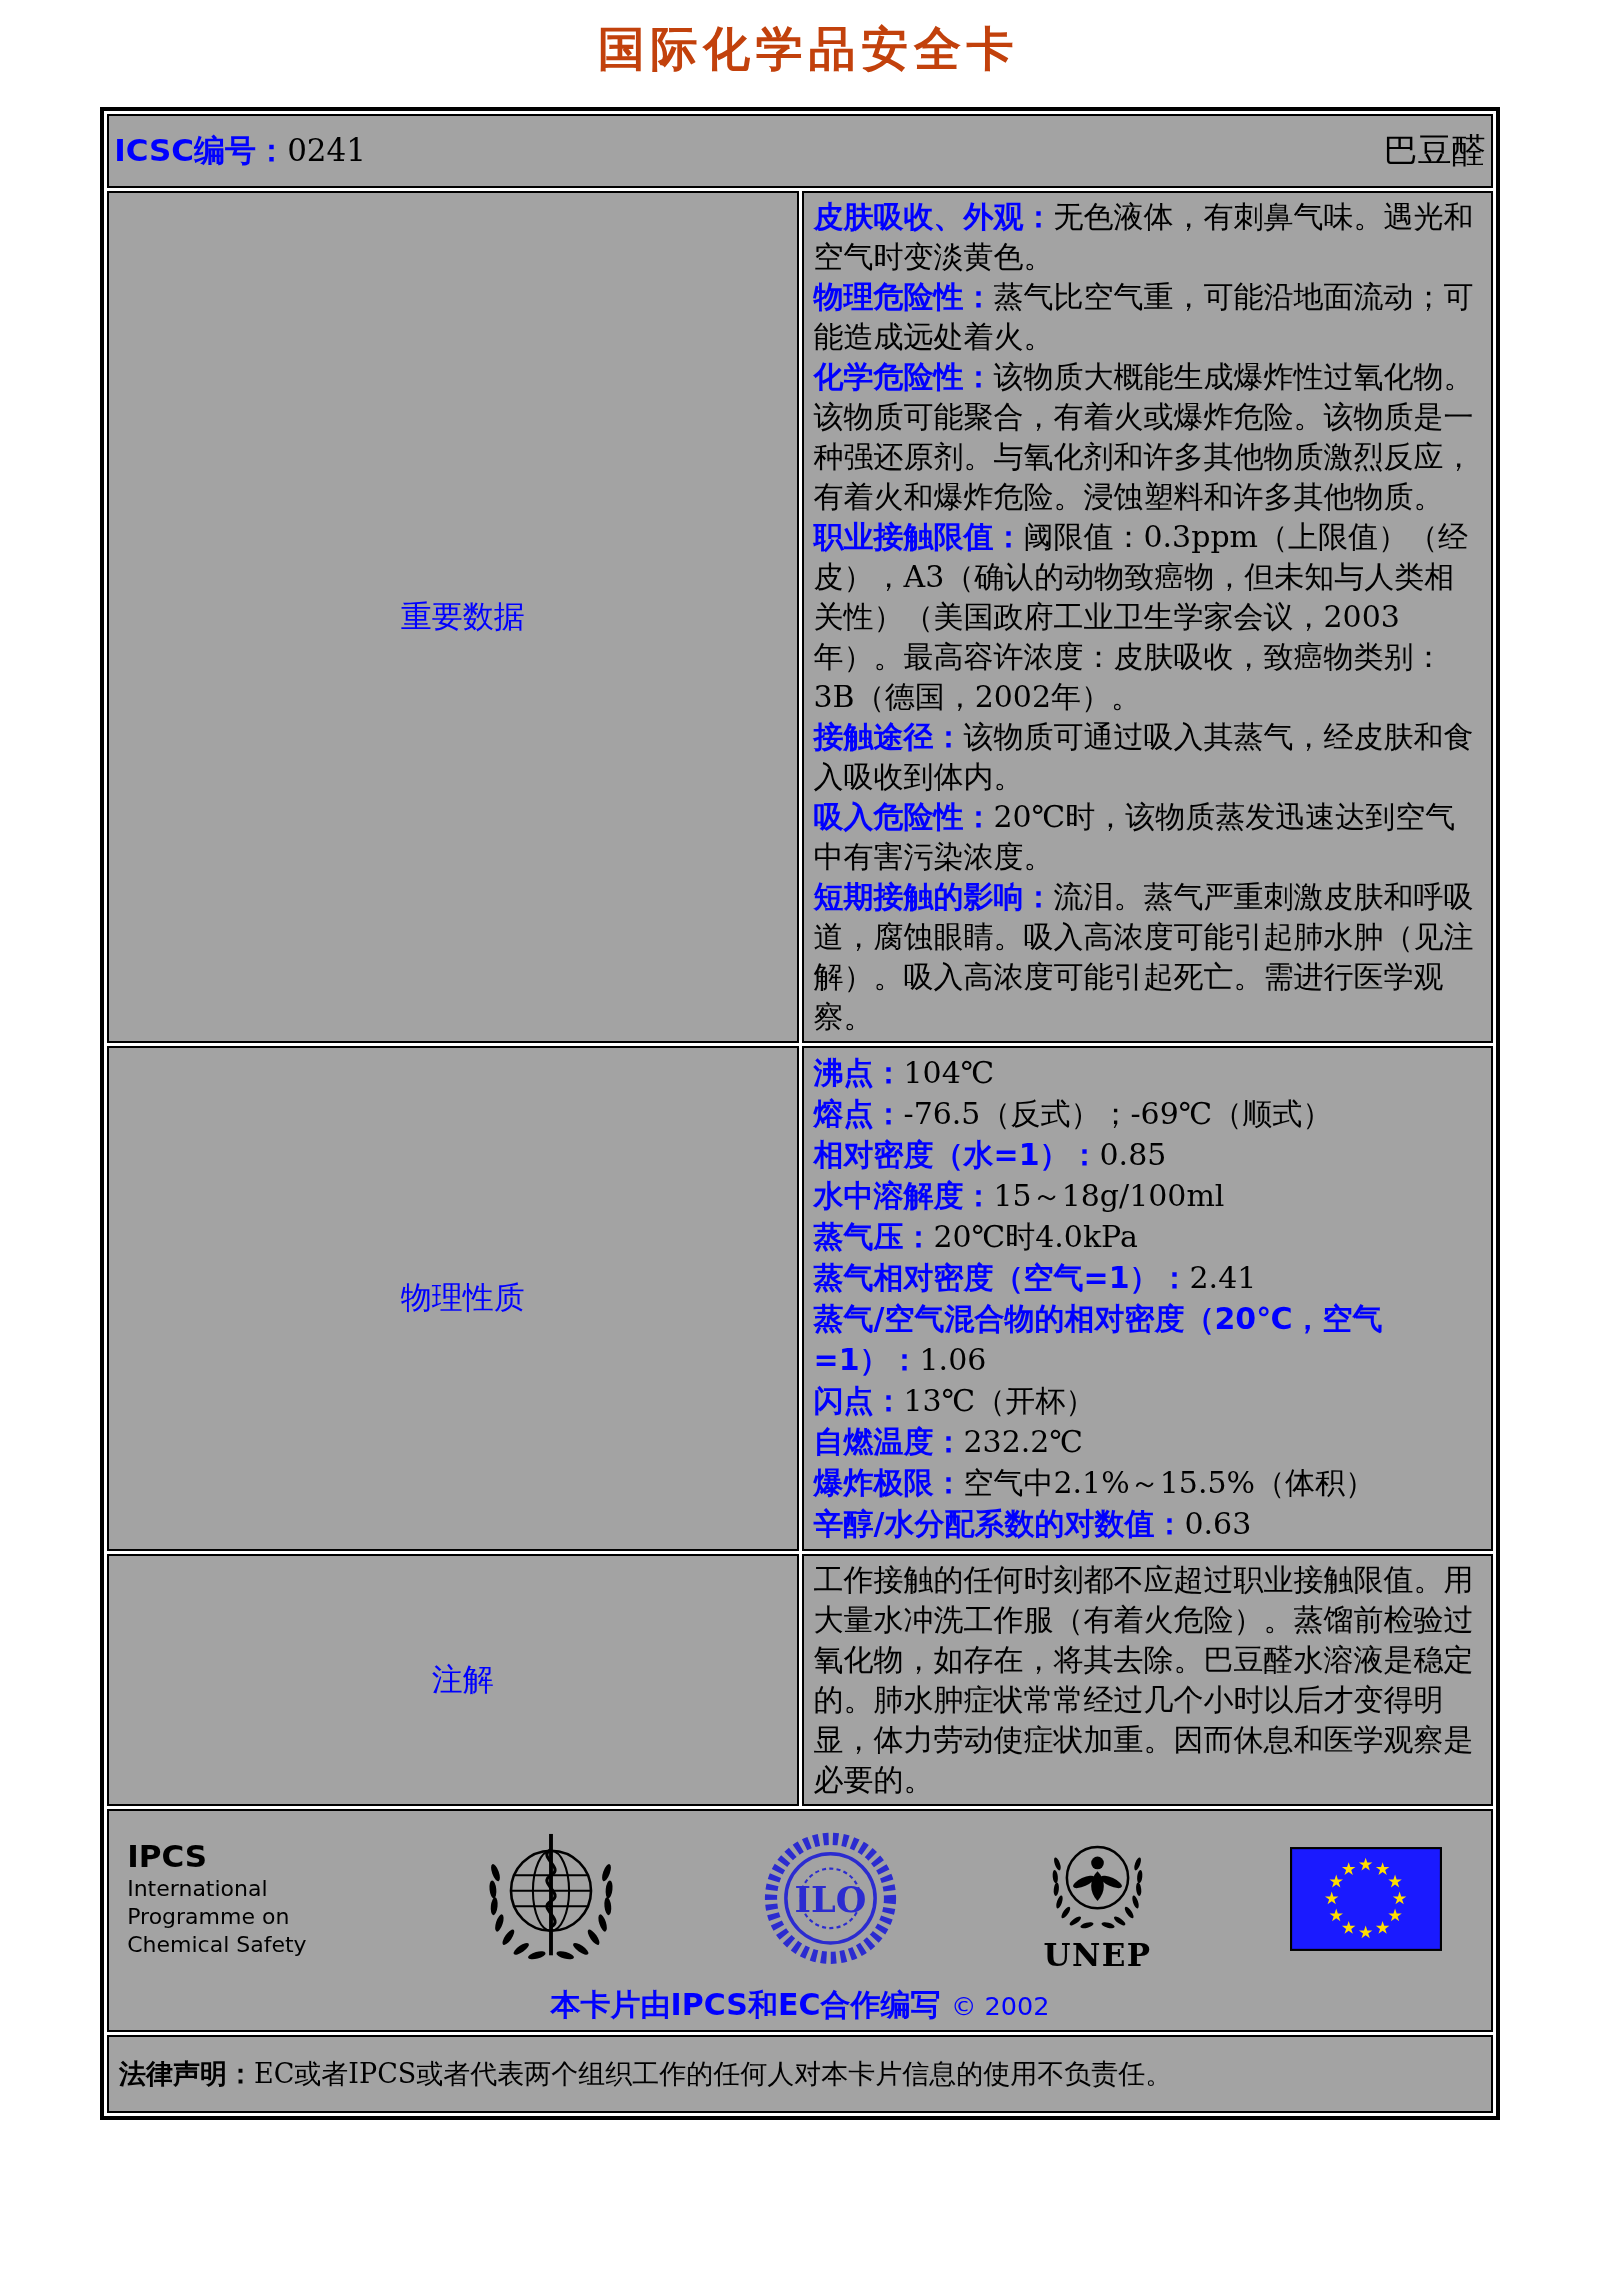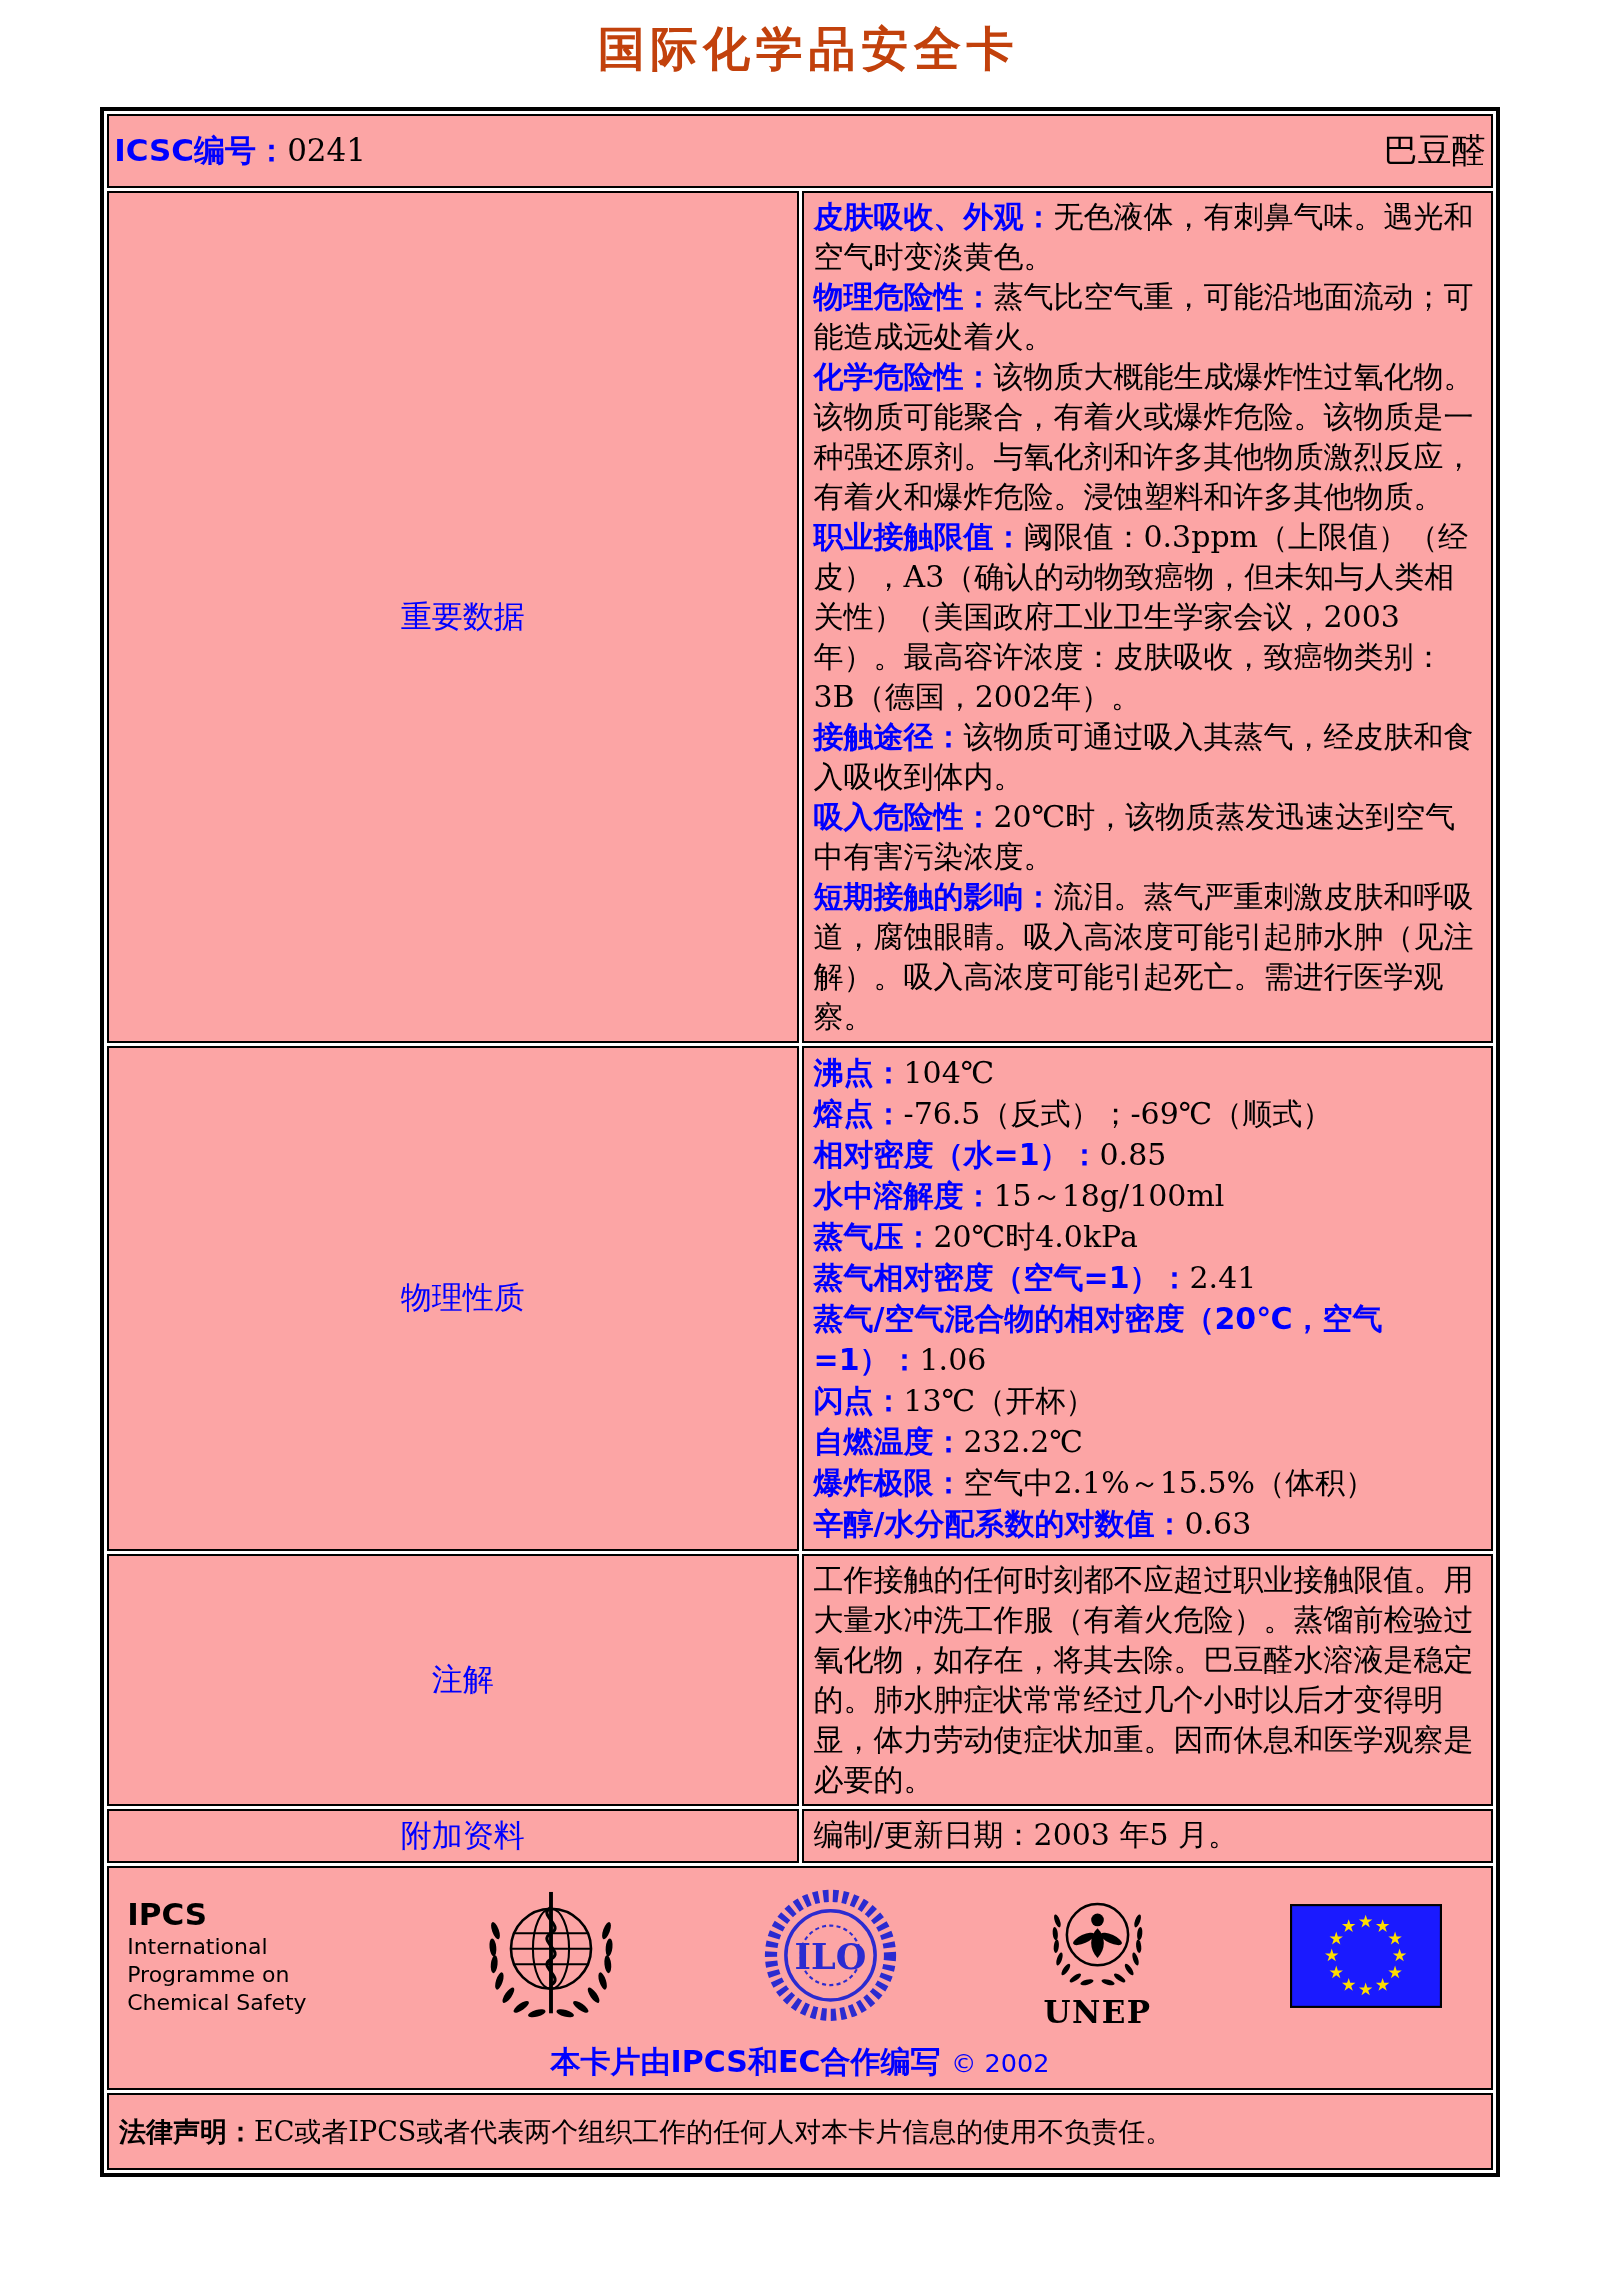--- a/index.html
+++ b/index.html
@@ -1,19 +1,19 @@
 <!DOCTYPE html>
 <html style="font-size:11.3px"><head>
 <meta charset="utf-8">
 <style>
   html,body{margin:0;padding:0;background:#fff;}
   body{width:1617px;height:2273px;font-family:"DejaVu Sans",sans-serif;color:#000;overflow:hidden;}
   .page-title{margin:18.4px 0 25.5px 0;text-align:center;color:#c2410c;font-size:47px;font-weight:bold;letter-spacing:5.7px;font-family:"DejaVu Sans",sans-serif;}
   table.card{border-collapse:separate;border-spacing:3.5px;border:4.2px solid #000;background:#fff;margin-left:100px;width:1400px;table-layout:fixed;}
-  td{border:2.1px solid #000;background:#fca5a5;margin-top:48px;}
+  td{border:2.1px solid #000;background:#a3a3a3;margin-top:48px;}
   td.label-cell{width:255px;text-align:center;vertical-align:middle;color:#0000FF;font-size:31px;font-family:"DejaVu Sans",sans-serif;padding-left:21px;}
   td.content-cell{vertical-align:top;padding:4.2px 10px;font-size:30px;line-height:40px;}
   td.full-cell{vertical-align:middle;padding:4.2px 10px;font-size:30px;}
   .h-head{height:68px}.h-imp{height:656px}.h-phy{height:484px}.h-env{height:96px}
   .h-note{height:156px}.h-add{height:42px}.h-logos{height:195px}.h-legal{height:65px}
   .head-flex{display:flex;justify-content:space-between;align-items:center;padding:0 4.2px;}
   .k{color:#0000FF;font-weight:bold;font-family:"DejaVu Sans",sans-serif;}
   .v{color:#000;font-family:"DejaVu Serif",serif;font-weight:normal;}
   .head-num{font-size:31px;}
   .chem-name{font-size:34px;font-family:"DejaVu Serif",serif;}
@@ -81,26 +81,20 @@
   </tr>
 
 
   <tr>
     <td class="label-cell h-note">注解</td>
     <td class="content-cell h-note">
       <span class="v">工作接触的任何时刻都不应超过职业接触限值。用大量水冲洗工作服（有着火危险）。蒸馏前检验过氧化物，如存在，将其去除。巴豆醛水溶液是稳定的。肺水肿症状常常经过几个小时以后才变得明显，体力劳动使症状加重。因而休息和医学观察是必要的。</span>
     </td>
   </tr>
 
-  <tr>
-    <td class="label-cell h-add">附加资料</td>
-    <td class="content-cell h-add">
-      <span class="v">编制/更新日期：2003 年5 月。</span>
-    </td>
-  </tr>
 
   <tr>
     <td colspan="2" class="logos-cell h-logos">
       <div class="logos-row">
         <div class="ipcs-block">
           <div class="ipcs-acronym">IPCS</div>
           <div class="ipcs-line">International</div>
           <div class="ipcs-line">Programme on</div>
           <div class="ipcs-line">Chemical Safety</div>
         </div>

